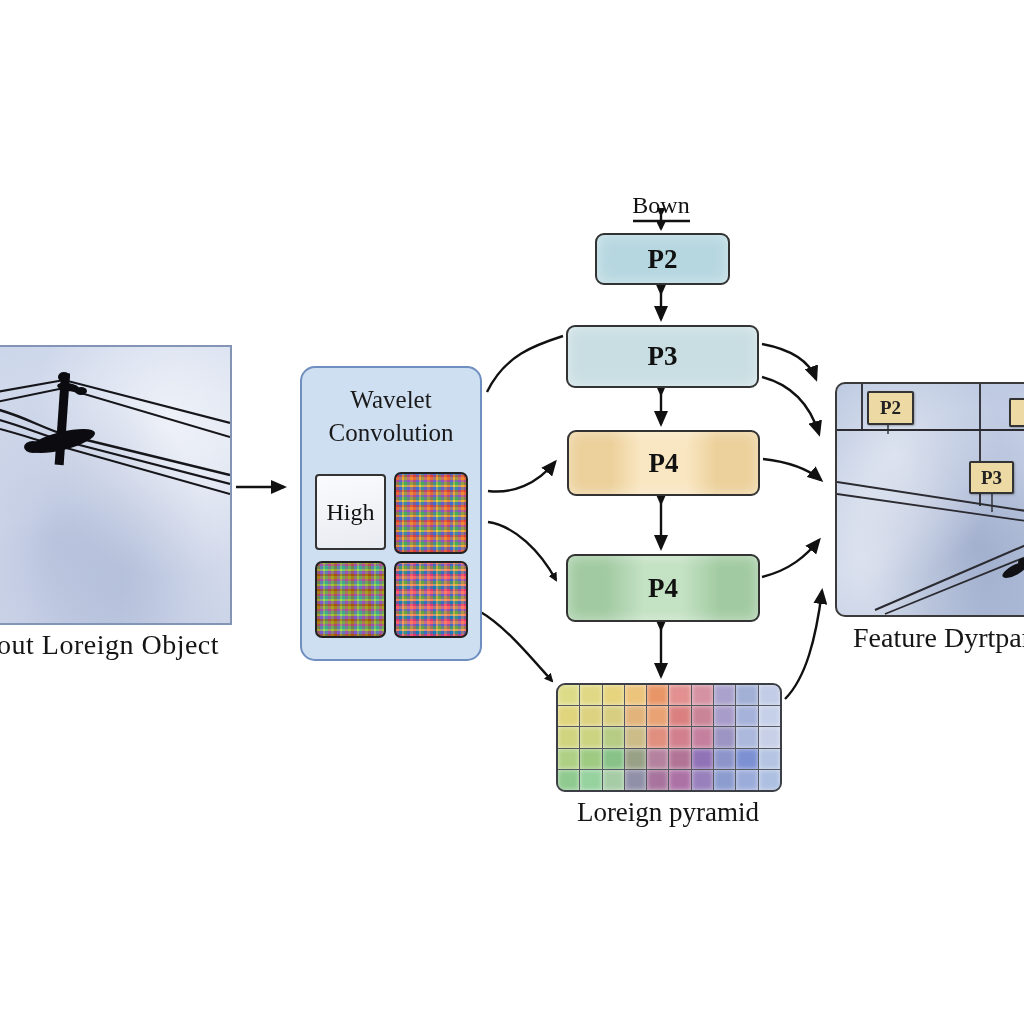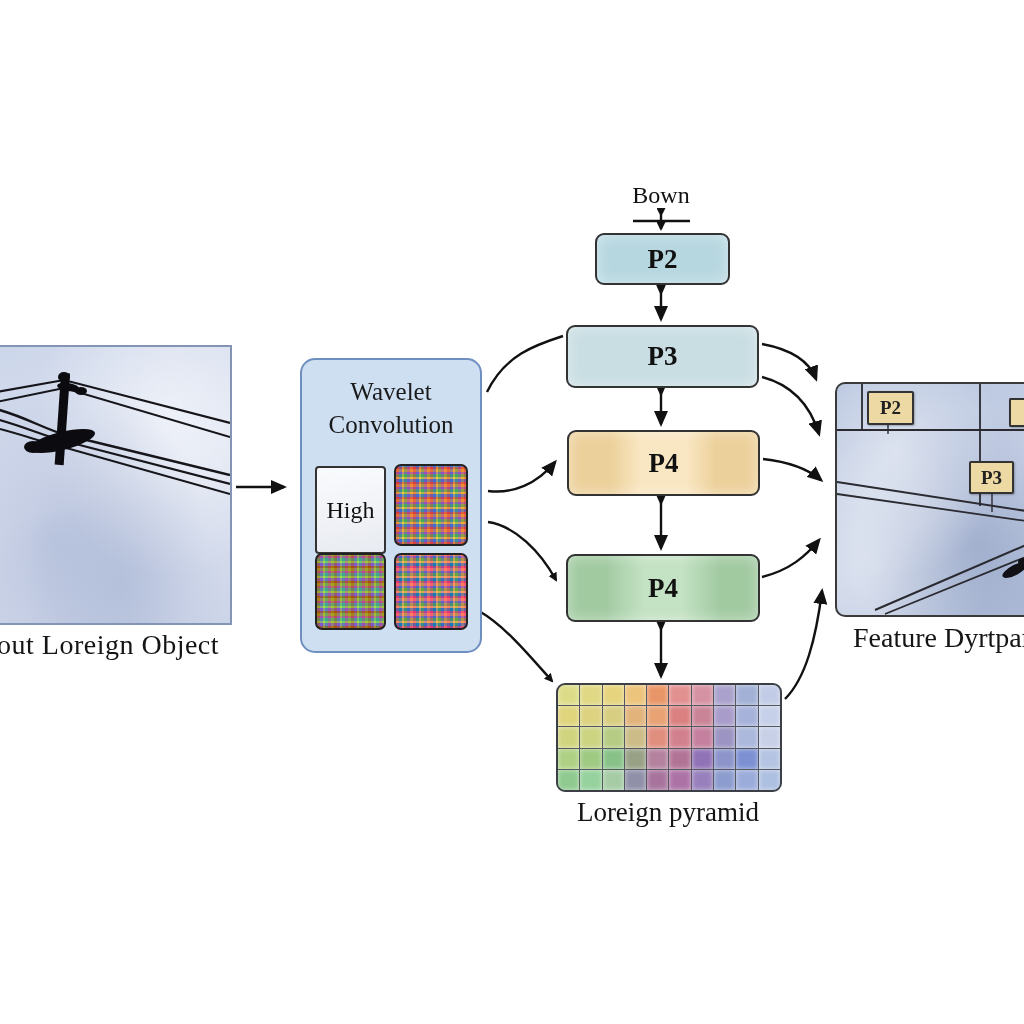--- a/index.html
+++ b/index.html
@@ -34,21 +34,21 @@
     left:300px;top:358px;width:178px;height:291px;
     border:2.5px solid #6f8fc0;border-radius:15px;
     z-index:10;
   }
   #wavelet-title{
     margin-top:16px;text-align:center;font-size:25px;line-height:1.3;color:#1a1a1a;
     padding:0 8px;
   }
   .subband{position:absolute;box-sizing:border-box;}
   #high-tile{
-    left:13px;top:106px;width:71px;height:88px;
+    left:13px;top:106px;width:71px;height:76px;
     background:linear-gradient(170deg,#fafbfd,#e8ebf1);
     border:2px solid #333;border-radius:4px;
     display:flex;align-items:center;justify-content:center;
     font-size:24px;color:#111;
   }
   .tex{
     border:2px solid #222;border-radius:7px;
     background:
       repeating-linear-gradient(0deg, rgba(220,60,60,.55) 0 2px, rgba(60,110,220,.55) 2px 5px,
         rgba(245,205,50,.55) 5px 7px, rgba(70,175,90,.55) 7px 10px,
@@ -68,21 +68,21 @@
     box-shadow:inset 0 0 14px rgba(255,255,255,.45);
   }
   #pbox-p2{left:595px;top:233px;width:135px;height:52px;}
   #pbox-p3{left:566px;top:325px;width:193px;height:63px;}
   #pbox-p4a{left:567px;top:430px;width:193px;height:66px;
     background-image:linear-gradient(90deg, rgba(0,0,0,.04) 0 22%, rgba(255,255,255,.35) 38% 62%, rgba(0,0,0,.04) 78% 100%);}
   #pbox-p4b{left:566px;top:554px;width:194px;height:68px;
     background-image:linear-gradient(90deg, rgba(0,0,0,.05) 0 20%, rgba(255,255,255,.3) 40% 60%, rgba(0,0,0,.05) 80% 100%);}
 
   #down-label{
-    left:611px;top:182px;width:100px;text-align:center;
+    left:611px;top:192px;width:100px;text-align:center;
     font-size:24px;color:#111;z-index:10;
   }
 
   
   #pyramid-grid{
     left:556px;top:683px;width:222px;height:105px;
     display:grid;grid-template-columns:repeat(10,1fr);grid-template-rows:repeat(5,1fr);
     gap:1px;background:#55585e;border:2px solid #3c3f45;border-radius:9px;overflow:hidden;
     z-index:10;
   }
@@ -144,21 +144,21 @@
     <ellipse cx="66" cy="94" rx="34" ry="9" fill="#0c0c10" transform="rotate(-14 66 94)"></ellipse>
     <ellipse cx="37" cy="100" rx="9" ry="6" fill="#0c0c10"></ellipse>
     <ellipse cx="56" cy="96" rx="7" ry="6" fill="#0c0c10"></ellipse>
     <ellipse cx="84" cy="88" rx="7" ry="5" fill="#0c0c10"></ellipse>
     <ellipse cx="72" cy="40" rx="11" ry="4" fill="#0c0c10" transform="rotate(8 72 40)"></ellipse>
     <ellipse cx="85" cy="44" rx="6" ry="4" fill="#0c0c10"></ellipse>
   </svg>
 </div>
 <div class="abs" id="input-caption">out Loreign Object</div>
 
-<div class="abs" id="wavelet-box" style="background-color: rgb(207, 223, 242);">
+<div class="abs" id="wavelet-box" style="background-color: rgb(207, 223, 242); margin-top: 8px;">
   <div id="wavelet-title">Wavelet Convolution</div>
   <div class="subband" id="high-tile">High</div>
   <div class="subband tex" id="tex-hl"></div>
   <div class="subband tex" id="tex-lh"></div>
   <div class="subband tex" id="tex-hh"></div>
 </div>
 
 <div class="abs" id="down-label">Bown</div>
 <div class="abs pbox" id="pbox-p2" style="background-color: rgb(183, 215, 224);">P2</div>
 <div class="abs pbox" id="pbox-p3" style="background-color: rgb(201, 222, 227);">P3</div>

